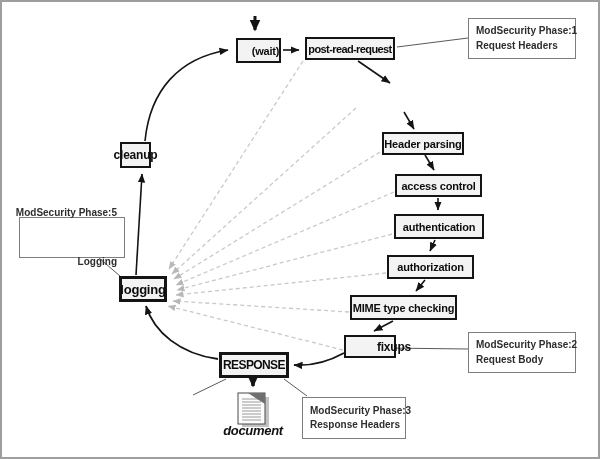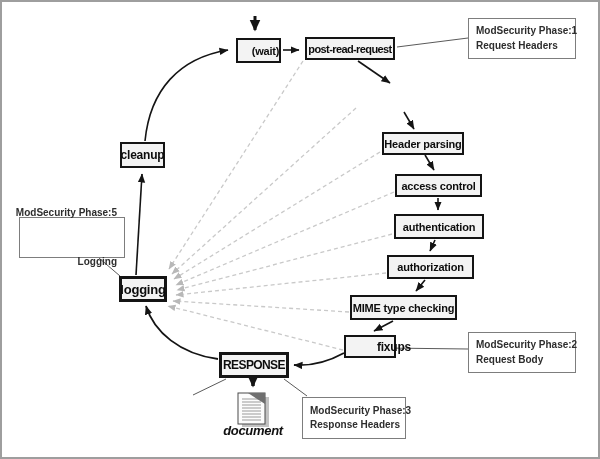--- a/index.html
+++ b/index.html
@@ -128,21 +128,21 @@
   </div>
   <div class="node b25 fs12" style="left:342px;top:333px;width:41px;height:23px;padding-left:48px;">
     <span>fixups</span>
   </div>
   <div class="node b3 fs12 tight" style="left:217px;top:350px;width:70px;height:26px;">
     <span>RESPONSE</span>
   </div>
   <div class="node b3 fs13" style="left:117px;top:274px;width:48px;height:26px;">
     <span>logging</span>
   </div>
-  <div class="node fs12" style="left:118px;top:140px;width:45px;height:26px;">
+  <div class="node fs12" style="left:118px;top:140px;width:31px;height:26px;">
     <span>cleanup</span>
   </div>
 
   <div class="ann" style="left:466px;top:16px;width:108px;height:41px;">
     <span>ModSecurity Phase:1</span>
     <span>Request Headers</span>
   </div>
   <div class="ann" style="left:466px;top:330px;width:108px;height:41px;">
     <span>ModSecurity Phase:2</span>
     <span>Request Body</span>

